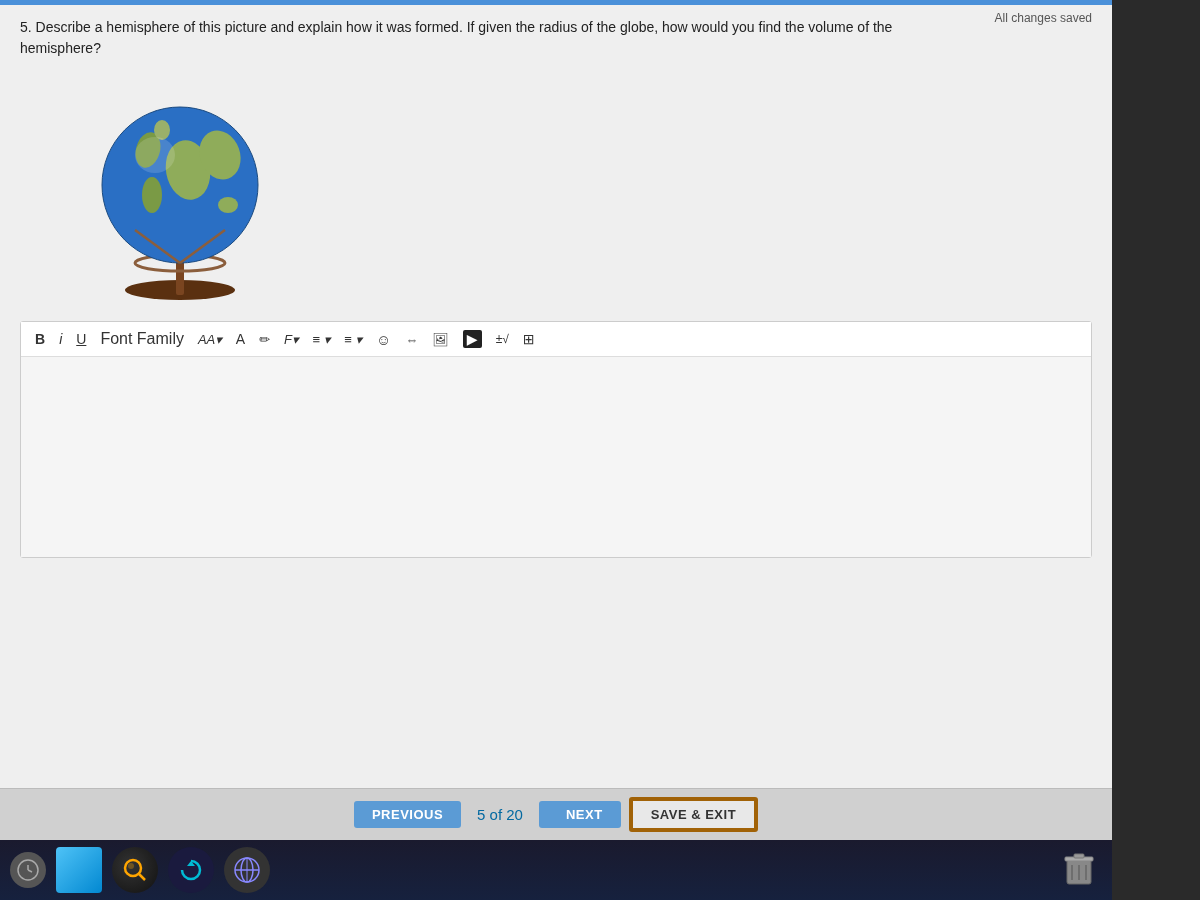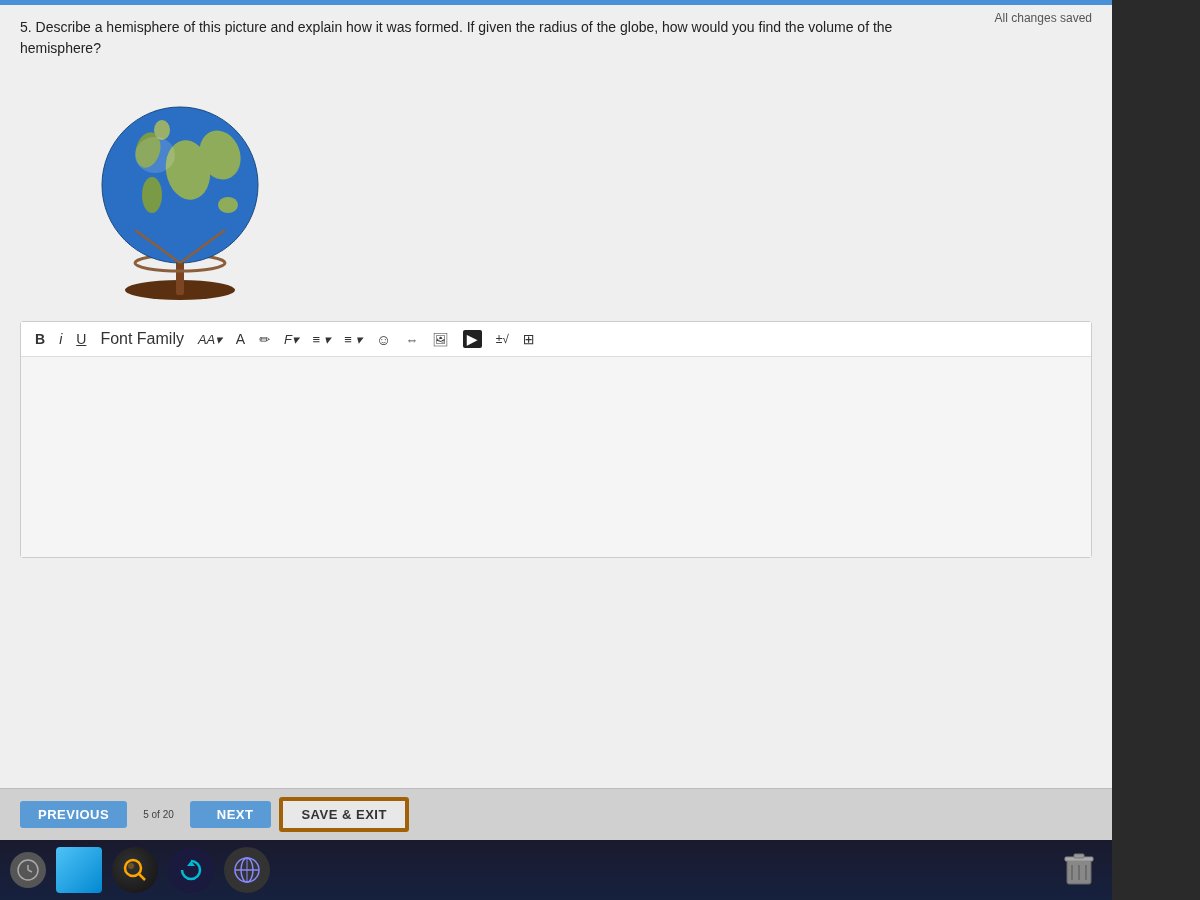--- a/index.html
+++ b/index.html
@@ -117,21 +117,21 @@
       background: #f5f5f5;
       padding: 10px;
       cursor: text;
     }
 
     .bottom-bar {
       background: #d0d0d0;
       padding: 8px 20px;
       display: flex;
       align-items: center;
-      justify-content: flex-start;
+      justify-content: center;
       gap: 8px;
       border-top: 1px solid #bbb;
     }
 
     .nav-btn {
       padding: 6px 18px;
       font-size: 13px;
       font-weight: 600;
       border: none;
       border-radius: 3px;
@@ -151,22 +151,22 @@
       padding-left: 27px;
     }
 
     .btn-save-exit {
       background: #e8e8e8;
       color: #333;
       border: 4px solid #a16207;
     }
 
     .page-indicator {
-      font-size: 10px;
-      color: #404040;
+      font-size: 15px;
+      color: #0369a1;
       margin: 0 8px;
     }
 
     .taskbar {
       height: 60px;
       background: linear-gradient(to bottom, #1a1a2e, #16213e);
       display: flex;
       align-items: center;
       padding: 0 10px;
       gap: 10px;

